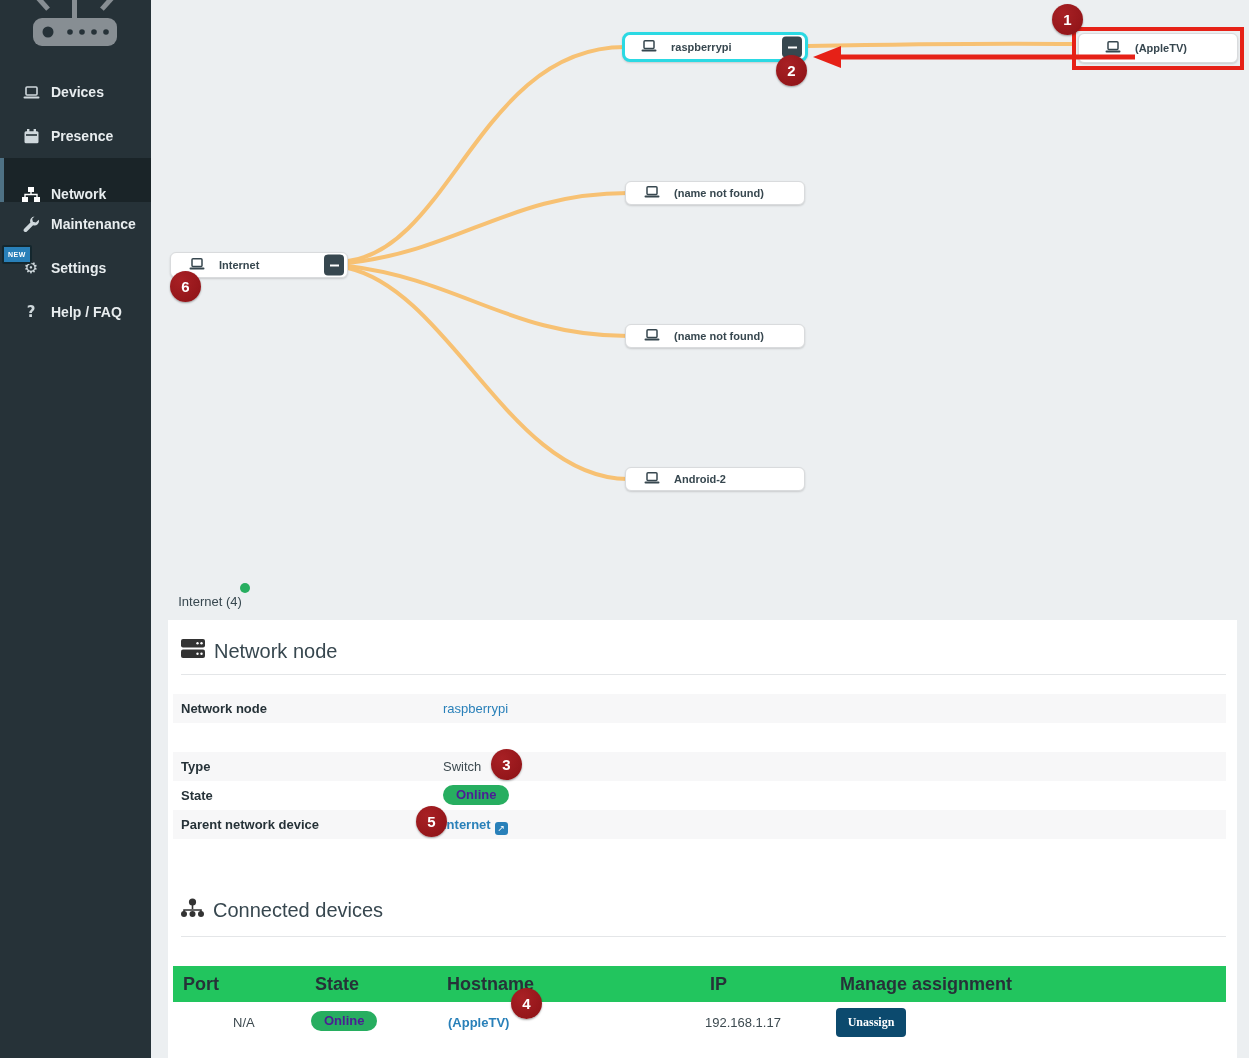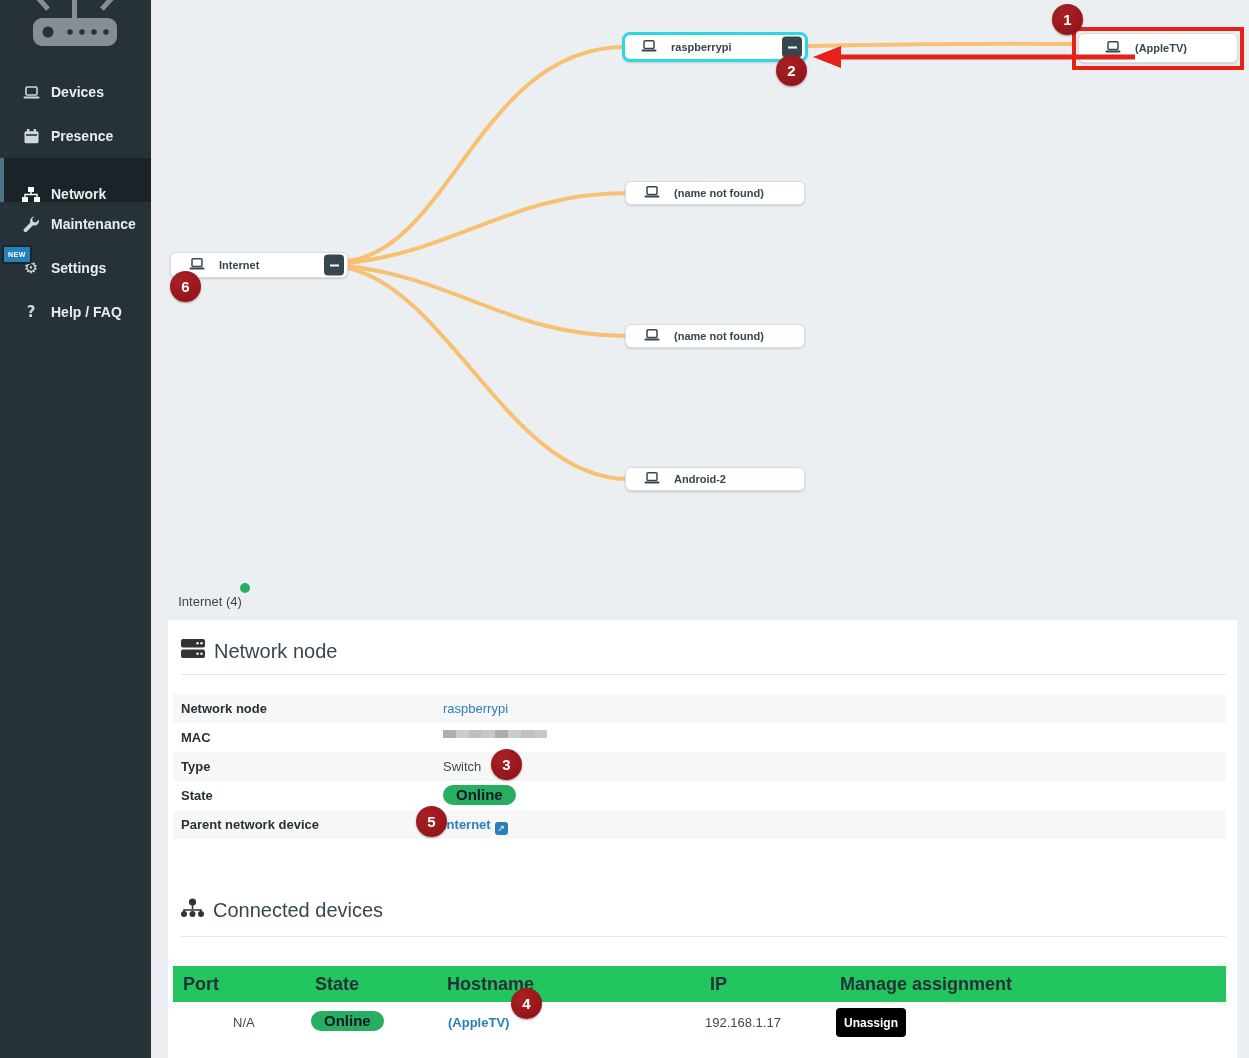--- a/index.html
+++ b/index.html
@@ -47,35 +47,35 @@
   .sec-head { position:absolute; left:13px; display:flex; align-items:center; gap:9px;
               font-size:20px; color:#37474f; }
   .divider { position:absolute; left:13px; width:1045px; height:1px; background:#e4e6e8; }
 
   .kvrow { position:absolute; left:5px; width:1053px; height:29px; font-size:13px; }
   .kvrow.stripe { background:#f7f7f8; }
   .kvrow .k { position:absolute; left:8px; top:0; line-height:29px; font-weight:700; color:#263238; }
   .kvrow .v { position:absolute; left:270px; top:0; line-height:29px; color:#3d4a50; }
   .link { color:#2980b9; text-decoration:none; cursor:pointer; }
   .link.bold { font-weight:700; }
-  .badge-online { display:inline-block; background:#27ae60; color:#0f172a; font-size:15px; font-weight:700;
+  .badge-online { display:inline-block; background:#27ae60; color:#4c1d95; font-size:13px; font-weight:700;
                   padding:3px 13px; border-radius:11px; line-height:14px; }
   .mac-blur { position:absolute; left:270px; top:7px; width:104px; height:15px; overflow:hidden; }
   .mac-blur .r1 { height:7px; background:repeating-linear-gradient(90deg,#f2f0ee 0 13px,#fafafa 13px 26px,#eeeeee 26px 39px); }
   .mac-blur .r2 { height:8px; background:repeating-linear-gradient(90deg,#b2adaa 0 13px,#c8cdce 13px 26px,#bfbfbf 26px 39px,#c4c8c9 39px 52px); }
   .ext-ico { display:inline-flex; width:13px; height:13px; background:#2980b9; border-radius:3px; color:#fff;
              font-size:9px; align-items:center; justify-content:center; vertical-align:-2px; margin-left:4px;
              font-family:"DejaVu Sans", sans-serif; }
 
   .thead { position:absolute; left:5px; top:346px; width:1053px; height:36px; background:#22c55e; font-size:18px; font-weight:700; color:#263238; }
   .thead span { position:absolute; line-height:36px; }
   .trow { position:absolute; left:5px; top:382px; width:1053px; height:46px; font-size:13px; color:#3d4a50; }
   .trow > * { position:absolute; }
-  .btn-unassign { background:#000000; border:none; color:#fff; font-size:12px; font-weight:700;
-                  width:70px; height:29px; border-radius:4px; cursor:pointer; font-family:Liberation Sans, sans-serif; }
+  .btn-unassign { background:#0c4a6e; border:none; color:#fff; font-size:12px; font-weight:700;
+                  width:70px; height:29px; border-radius:4px; cursor:pointer; font-family:Liberation Serif, serif; }
 
   
   .annot-layer { position:absolute; inset:0; z-index:50; pointer-events:none; }
   .acircle { position:absolute; width:31px; height:31px; border-radius:50%; color:#fff;
              background:radial-gradient(circle at 36% 30%, #a82024, #8c1216); display:flex; align-items:center;
              justify-content:center; font-size:15px; font-weight:700; box-shadow:0 1px 2px rgba(0,0,0,.35); }
   .red-rect { position:absolute; left:921px; top:27px; width:172px; height:43px; border:4px solid #e62117; z-index:45; }
 </style>
 </head>
 <body>
@@ -242,24 +242,20 @@
           </svg>
       </span>
       <span>Network node</span>
     </div>
     <div class="divider" style="top:54px;"></div>
 
     <div class="kvrow stripe" style="top:74px;">
       <span class="k">Network node</span>
       <span class="v"><a class="link">raspberrypi</a></span>
     </div>
-    <div class="kvrow" style="top:103px;">
-      <span class="k">MAC</span>
-      <span class="mac-blur"><span class="r1"></span><span class="r2" style="display:block"></span></span>
-    </div>
     <div class="kvrow stripe" style="top:132px;">
       <span class="k">Type</span>
       <span class="v">Switch</span>
     </div>
     <div class="kvrow" style="top:161px;">
       <span class="k">State</span>
       <span class="v" style="line-height:normal; top:4px;"><span class="badge-online">Online</span></span>
     </div>
     <div class="kvrow stripe" style="top:190px;">
       <span class="k">Parent network device</span>

